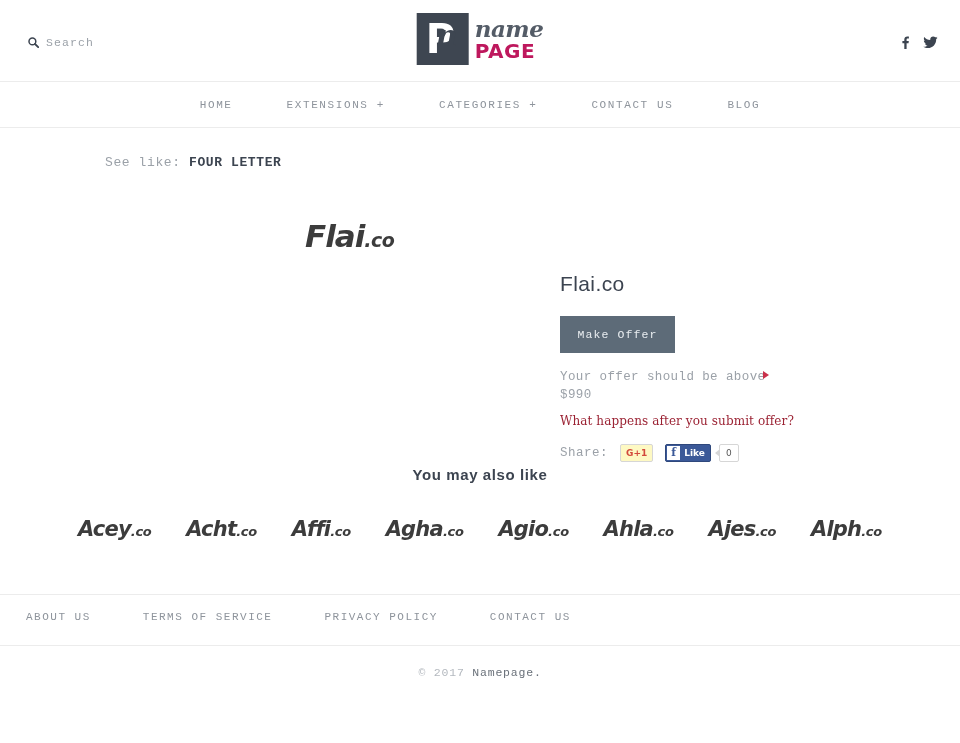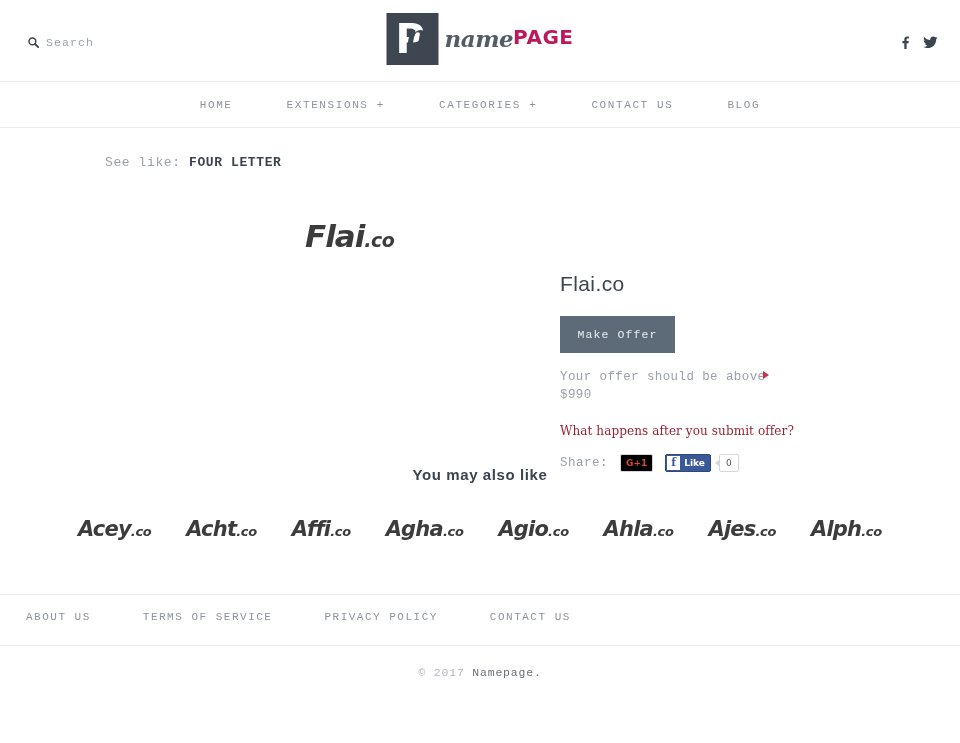--- a/index.html
+++ b/index.html
@@ -72,21 +72,21 @@
     top: 8px;
     font-family: "DejaVu Serif", serif;
     font-style: italic;
     font-weight: bold;
     font-size: 30px;
     line-height: 30px;
     color: #3e4651;
   }
   .logo-words {
     display: flex;
-    flex-direction: row;
+    flex-direction: column;
     justify-content: center;
     line-height: 1;
   }
   .logo-name {
     font-family: "DejaVu Serif", serif;
     font-style: italic;
     font-weight: bold;
     font-size: 23px;
     color: #545c67;
     letter-spacing: -0.5px;
@@ -196,21 +196,21 @@
     font-family: "Liberation Mono", monospace;
     margin-bottom: 15px;
   }
   .offer-note {
     position: relative;
     font-size: 12.5px;
     color: #9ba1a8;
     line-height: 18px;
     letter-spacing: 0.4px;
     width: 215px;
-    margin-bottom: 20px;
+    margin-bottom: 10px;
   }
   .offer-arrow {
     position: absolute;
     left: 203px;
     top: 3px;
     width: 0;
     height: 0;
     border-top: 4px solid transparent;
     border-bottom: 4px solid transparent;
     border-left: 6px solid #c9304a;
@@ -235,21 +235,21 @@
     letter-spacing: 0.5px;
   }
   .gplus-btn {
     display: inline-flex;
     align-items: center;
     justify-content: center;
     height: 16px;
     padding: 0 5px;
     border: 1px solid #d6d6d6;
     border-radius: 2px;
-    background: #000000;
+    background: #fef9c3;
     color: #d24a3c;
     font-family: "DejaVu Sans", sans-serif;
     font-weight: bold;
     font-size: 9px;
     cursor: pointer;
   }
   .fb-like-wrap {
     display: inline-flex;
     align-items: center;
     gap: 4px;

